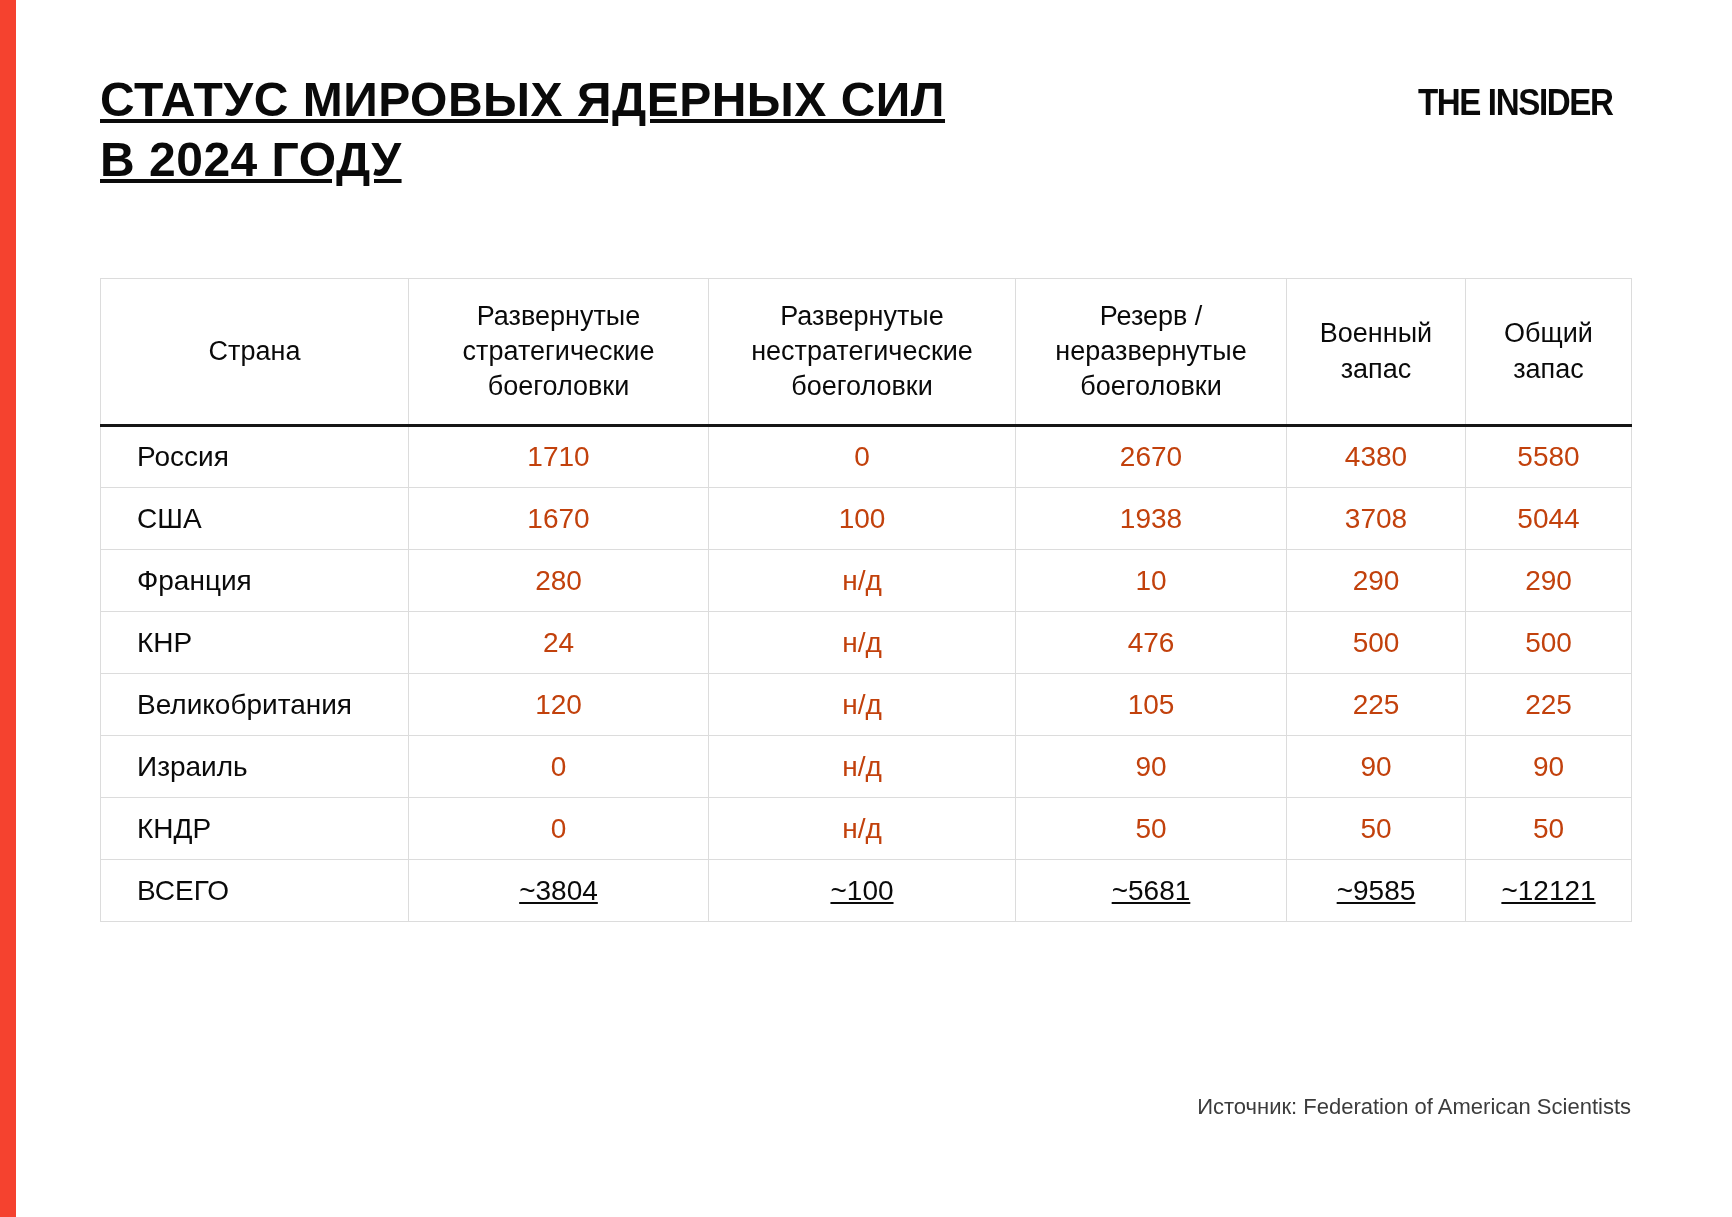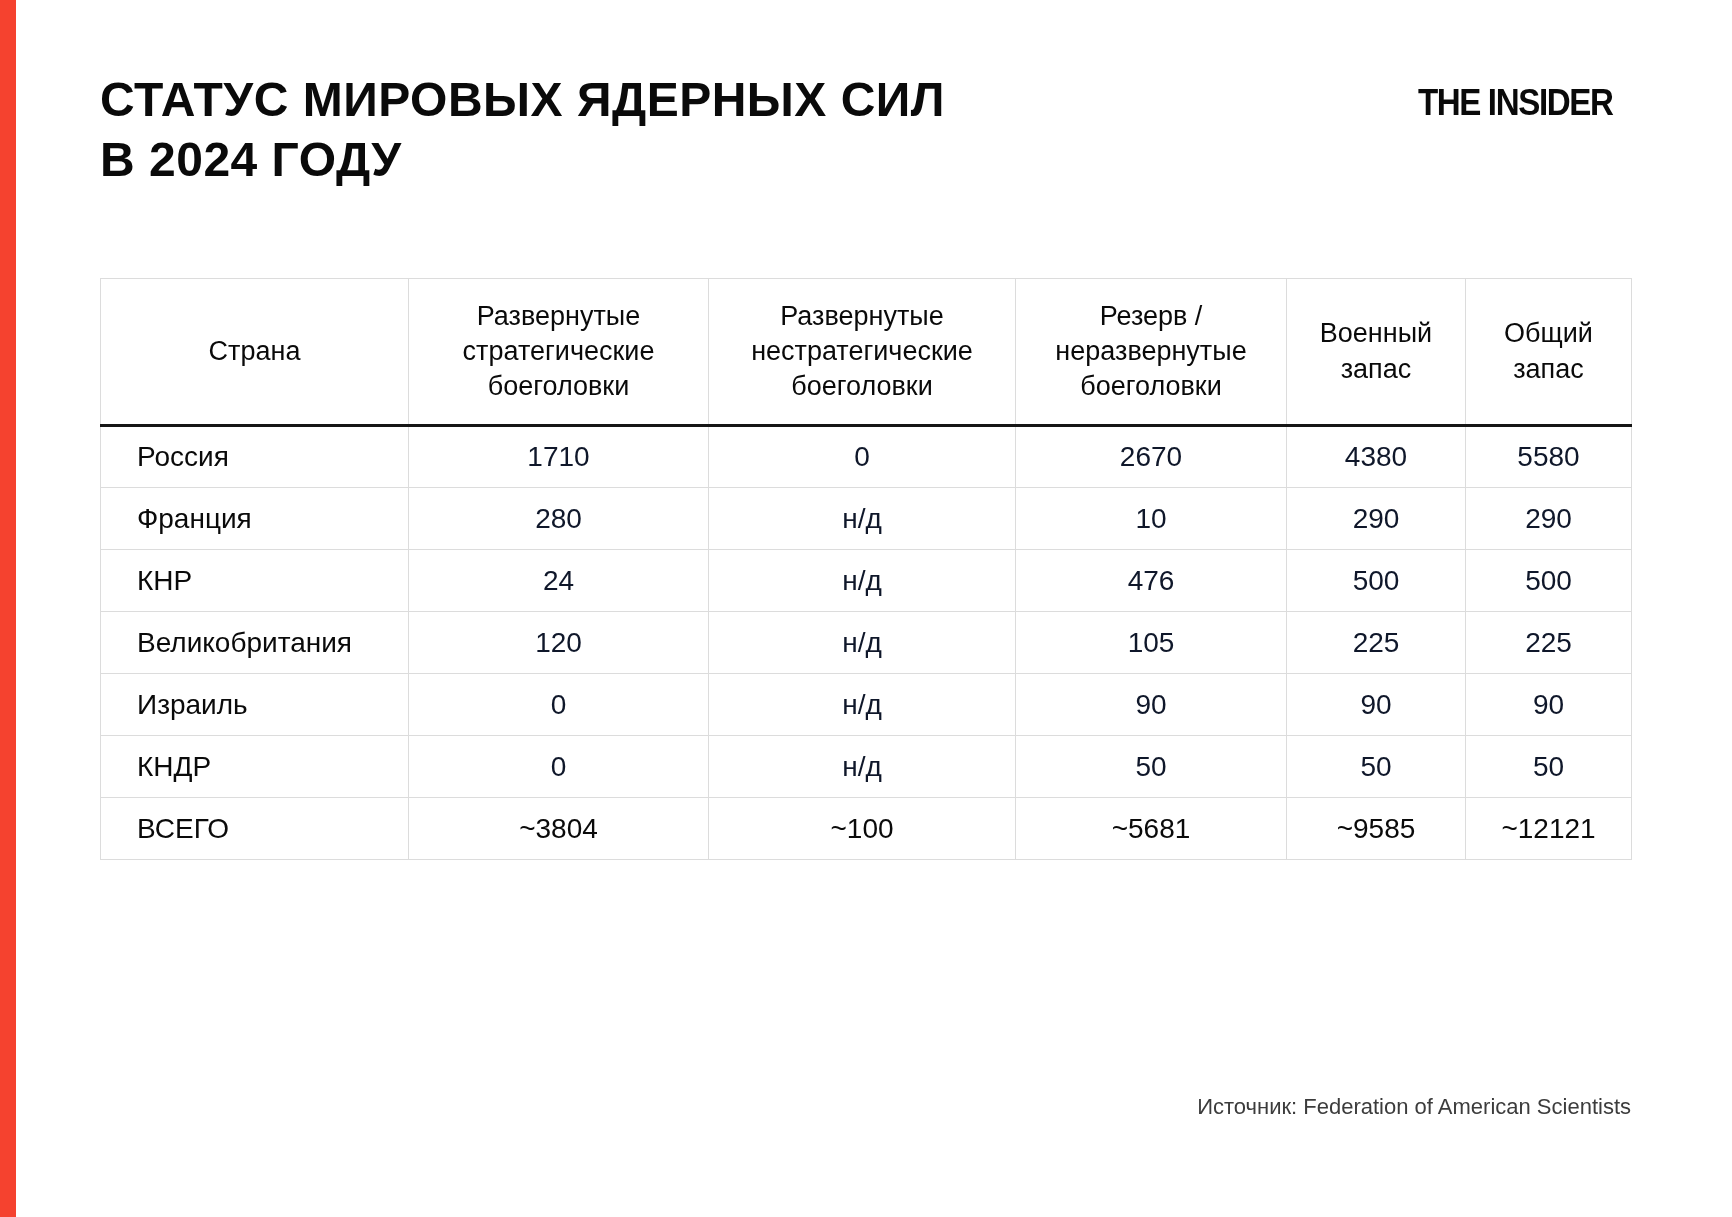--- a/index.html
+++ b/index.html
@@ -14,20 +14,21 @@
   .accent-stripe {
     position:absolute; left:0; top:0;
     width:16px; height:1217px;
     background:#F5422F;
   }
   .page-title {
     position:absolute; left:100px; top:70px;
     font-size:48px; line-height:60px; font-weight:bold;
     letter-spacing:0.5px;
     color:#0a0a0a;
+    text-decoration:underline;
   }
   .brand-logo {
     position:absolute; top:82px; right:119px;
     font-size:36px; font-weight:bold;
     letter-spacing:-1.5px;
     transform:scaleX(0.92); transform-origin:right center;
     color:#0a0a0a;
     white-space:nowrap;
   }
   table.forces {
@@ -56,28 +57,28 @@
     vertical-align:middle;
     background:#fff;
   }
   td.country-cell {
     text-align:left;
     padding-left:14px;
     color:#0a0a0a;
   }
   td.value-cell {
     text-align:center;
-    color:#0f172a;
+    color:#c2410c;
   }
   th.country-col, td.country-cell {
     border-right:2px solid #161616;
     padding-left:36px;
   }
   tr.total-row td { height:66px; }
-  tr.total-row td.value-cell { color:#0a0a0a; }
+  tr.total-row td.value-cell { color:#0a0a0a;text-decoration:underline; }
   .source-note {
     position:absolute; top:1094px; right:101px;
     font-size:22px;
     color:#3c3c3c;
     white-space:nowrap;
   }
 </style>
 </head>
 <body>
 
@@ -110,20 +111,28 @@
     </tr>
   </thead>
   <tbody id="table-body">
       <tr>
         <td class="country-cell">Россия</td>
         <td class="value-cell">1710</td>
         <td class="value-cell">0</td>
         <td class="value-cell">2670</td>
         <td class="value-cell">4380</td>
         <td class="value-cell">5580</td>
+      </tr>
+      <tr>
+        <td class="country-cell">США</td>
+        <td class="value-cell">1670</td>
+        <td class="value-cell">100</td>
+        <td class="value-cell">1938</td>
+        <td class="value-cell">3708</td>
+        <td class="value-cell">5044</td>
       </tr>
       <tr>
         <td class="country-cell">Франция</td>
         <td class="value-cell">280</td>
         <td class="value-cell">н/д</td>
         <td class="value-cell">10</td>
         <td class="value-cell">290</td>
         <td class="value-cell">290</td>
       </tr>
       <tr>

